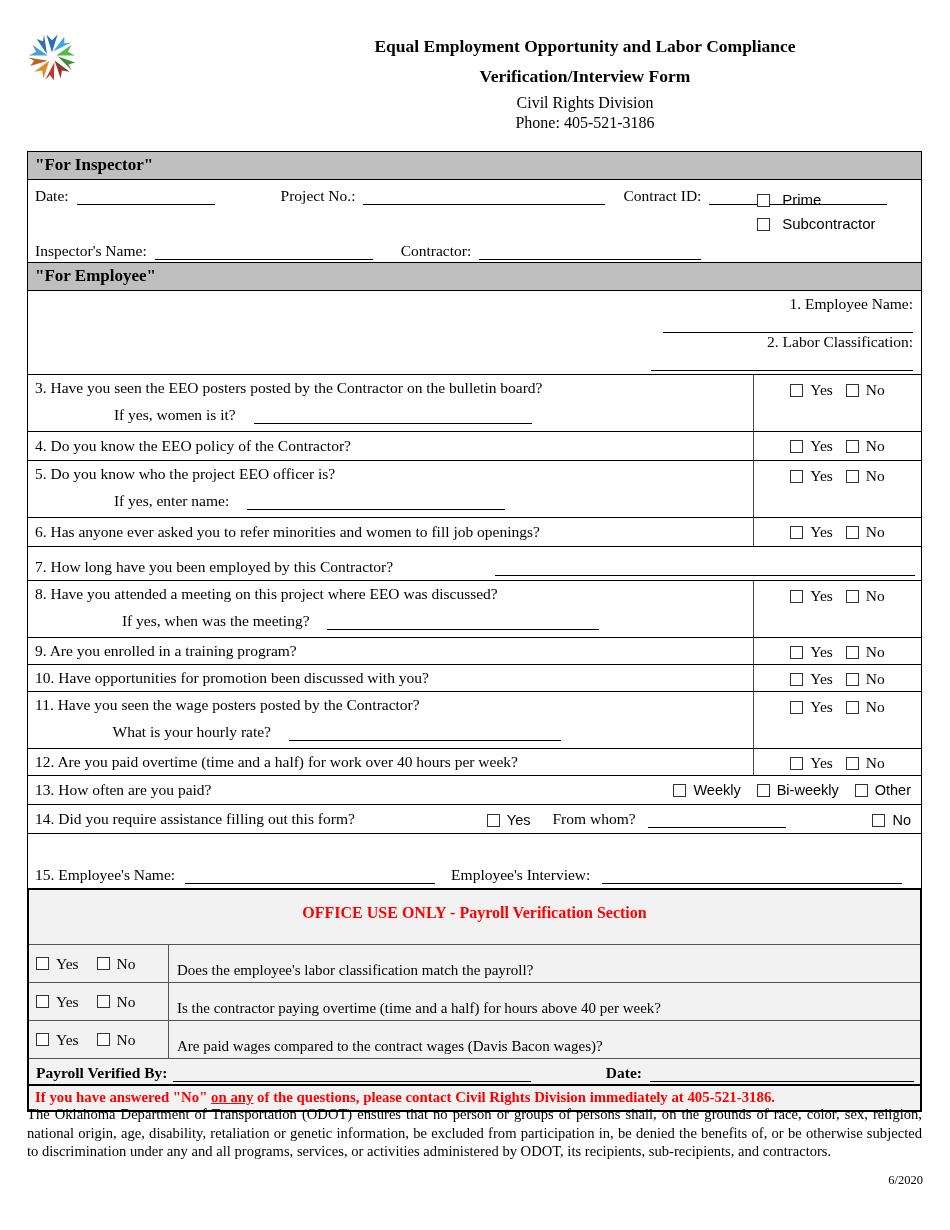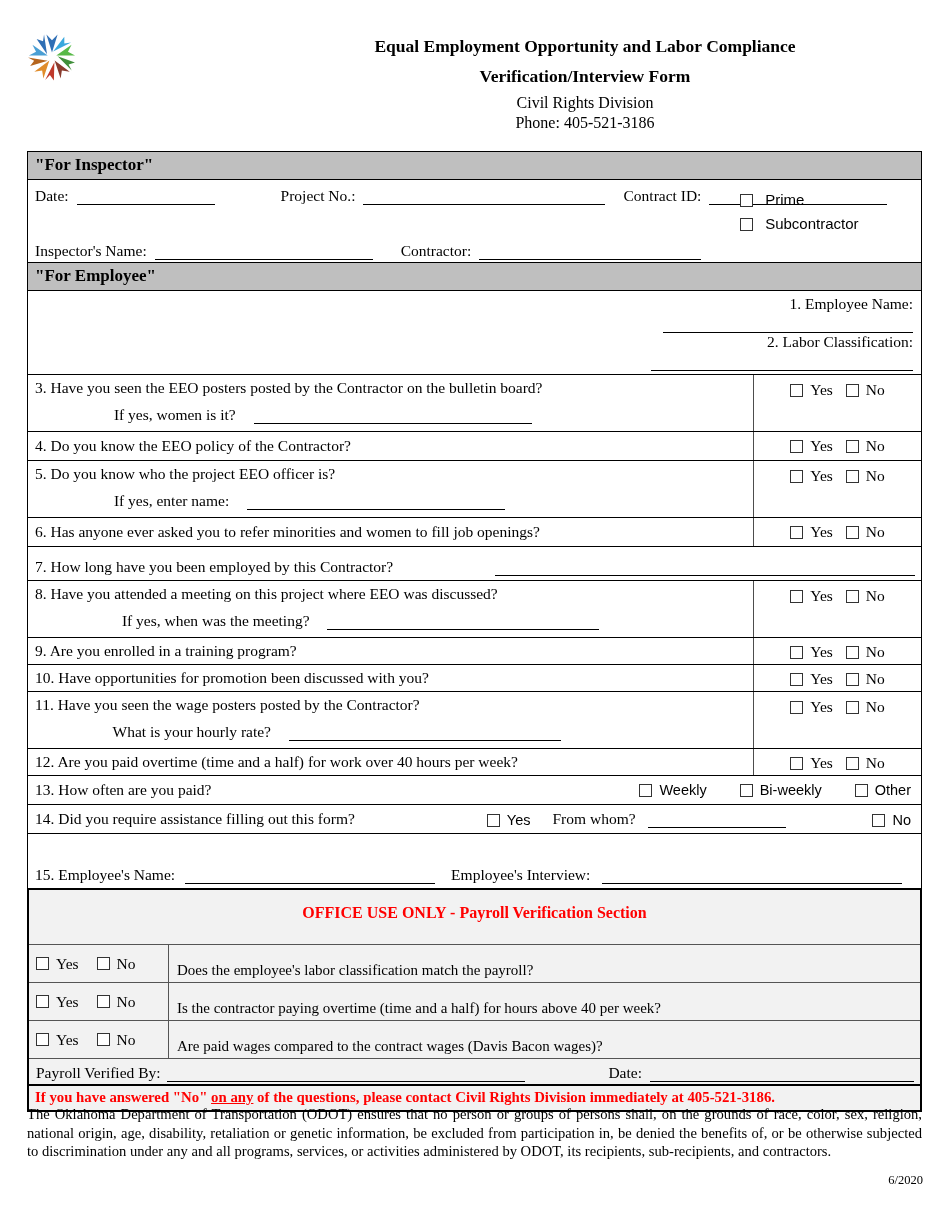--- a/index.html
+++ b/index.html
@@ -159,21 +159,21 @@
     display: flex;
     align-items: flex-end;
     padding: 0 0 2px 7px;
     font-size: 15.5px;
     box-sizing: border-box;
     position: relative;
     min-height: 52px;
   }
   .ptype {
     position: absolute;
-    right: 21px;
+    right: 4px;
     top: -22px;
     width: 160px;
     font-family: "Liberation Sans", sans-serif;
     font-size: 15px;
     line-height: 24px;
   }
 
   
   .emp-row {
     display: flex;
@@ -222,20 +222,21 @@
     padding: 17px 6px 3px 8px;
     font-size: 15px;
   }
   .verified-row {
     display: flex;
     align-items: flex-end;
     padding: 3px 6px 2px 7px;
     font-size: 15.5px;
     border-bottom: 2px solid #000;
     box-sizing: border-box;
+    font-weight: bold;
   }
   .warn {
     color: #ff0000;
     font-weight: bold;
     font-size: 14.8px;
     padding: 3px 4px 4px 6px;
   }
   .warn u { text-decoration: underline; }
 
   
@@ -516,21 +517,21 @@
           <span>Yes</span>
         </span>
       <span class="opt">
           <span class="cb"></span>
           <span>No</span>
         </span>
     </div>
   </div>
 
   <div class="row thick">
-    <div class="qcell" style="padding-top:5px;padding-bottom:5px;display:flex;align-items:center;gap:17px;">
+    <div class="qcell" style="padding-top:5px;padding-bottom:5px;display:flex;align-items:center;">
       <span>13. How often are you paid?</span>
       <span style="flex:1 1 auto;"></span>
       <span class="opt sans" style="margin-right:16px;">
           <span class="cb"></span>
           <span>Weekly</span>
         </span>
       <span class="opt sans" style="margin-right:16px;">
           <span class="cb"></span>
           <span>Bi-weekly</span>
         </span>

